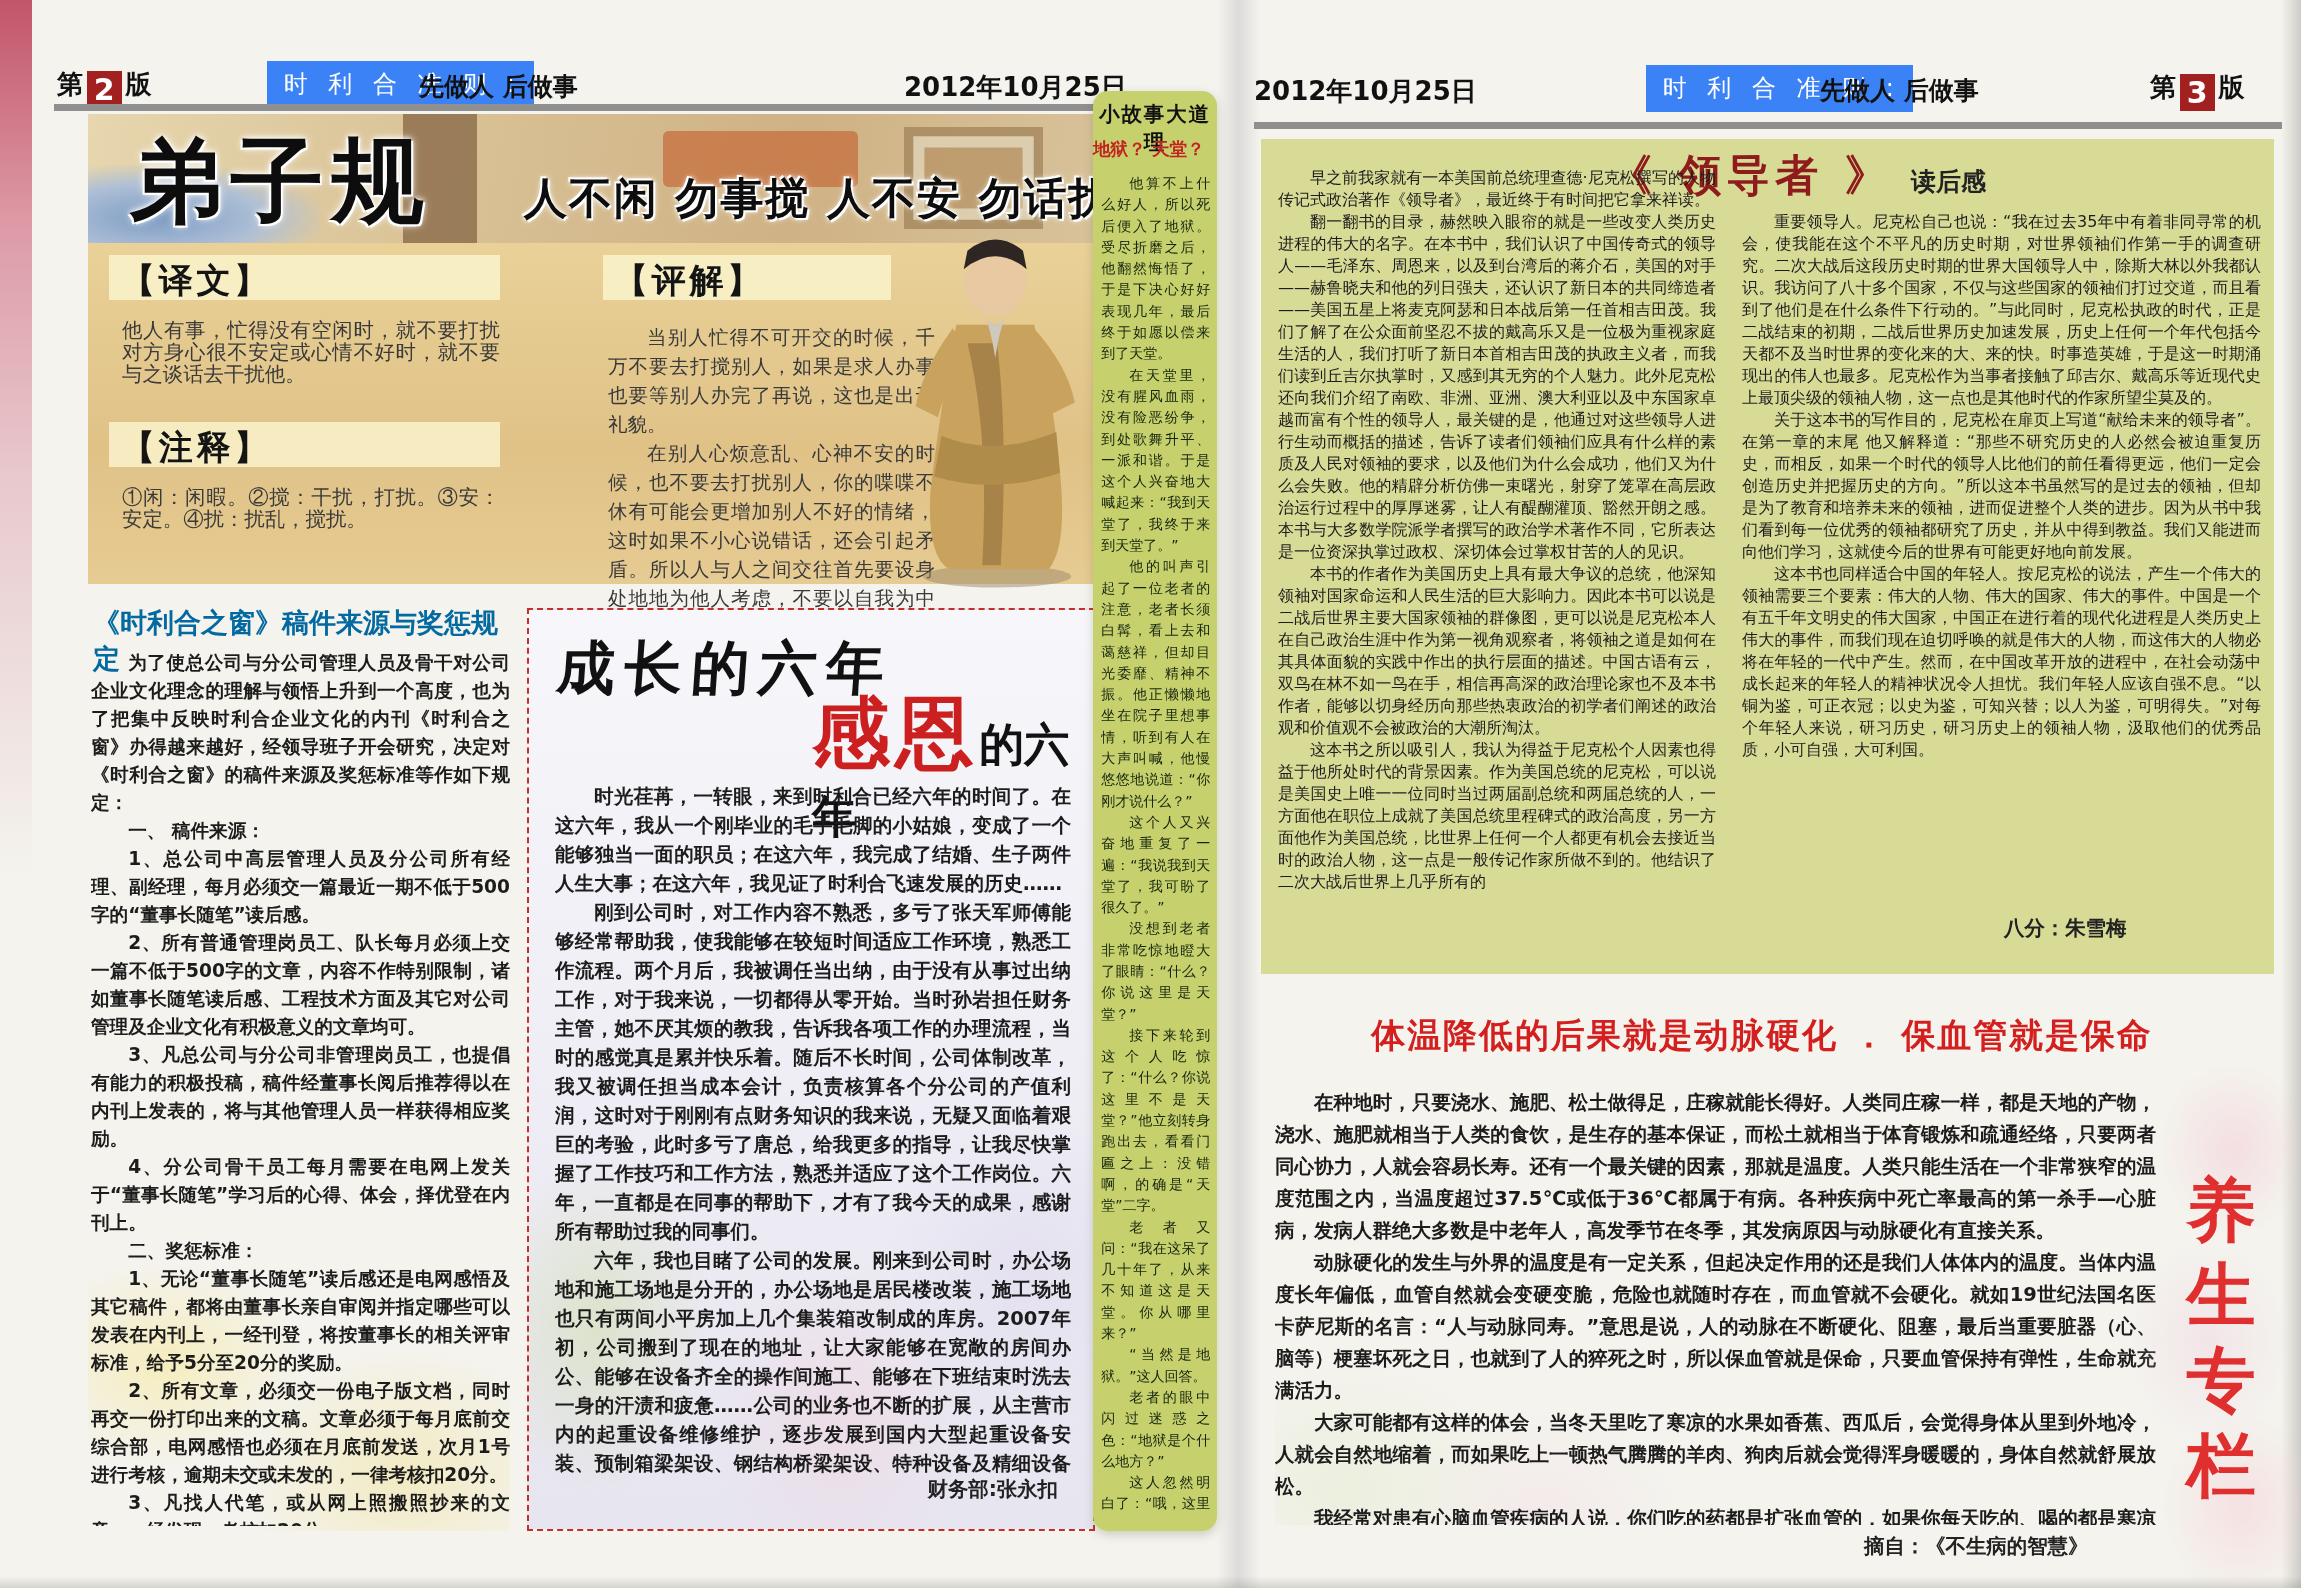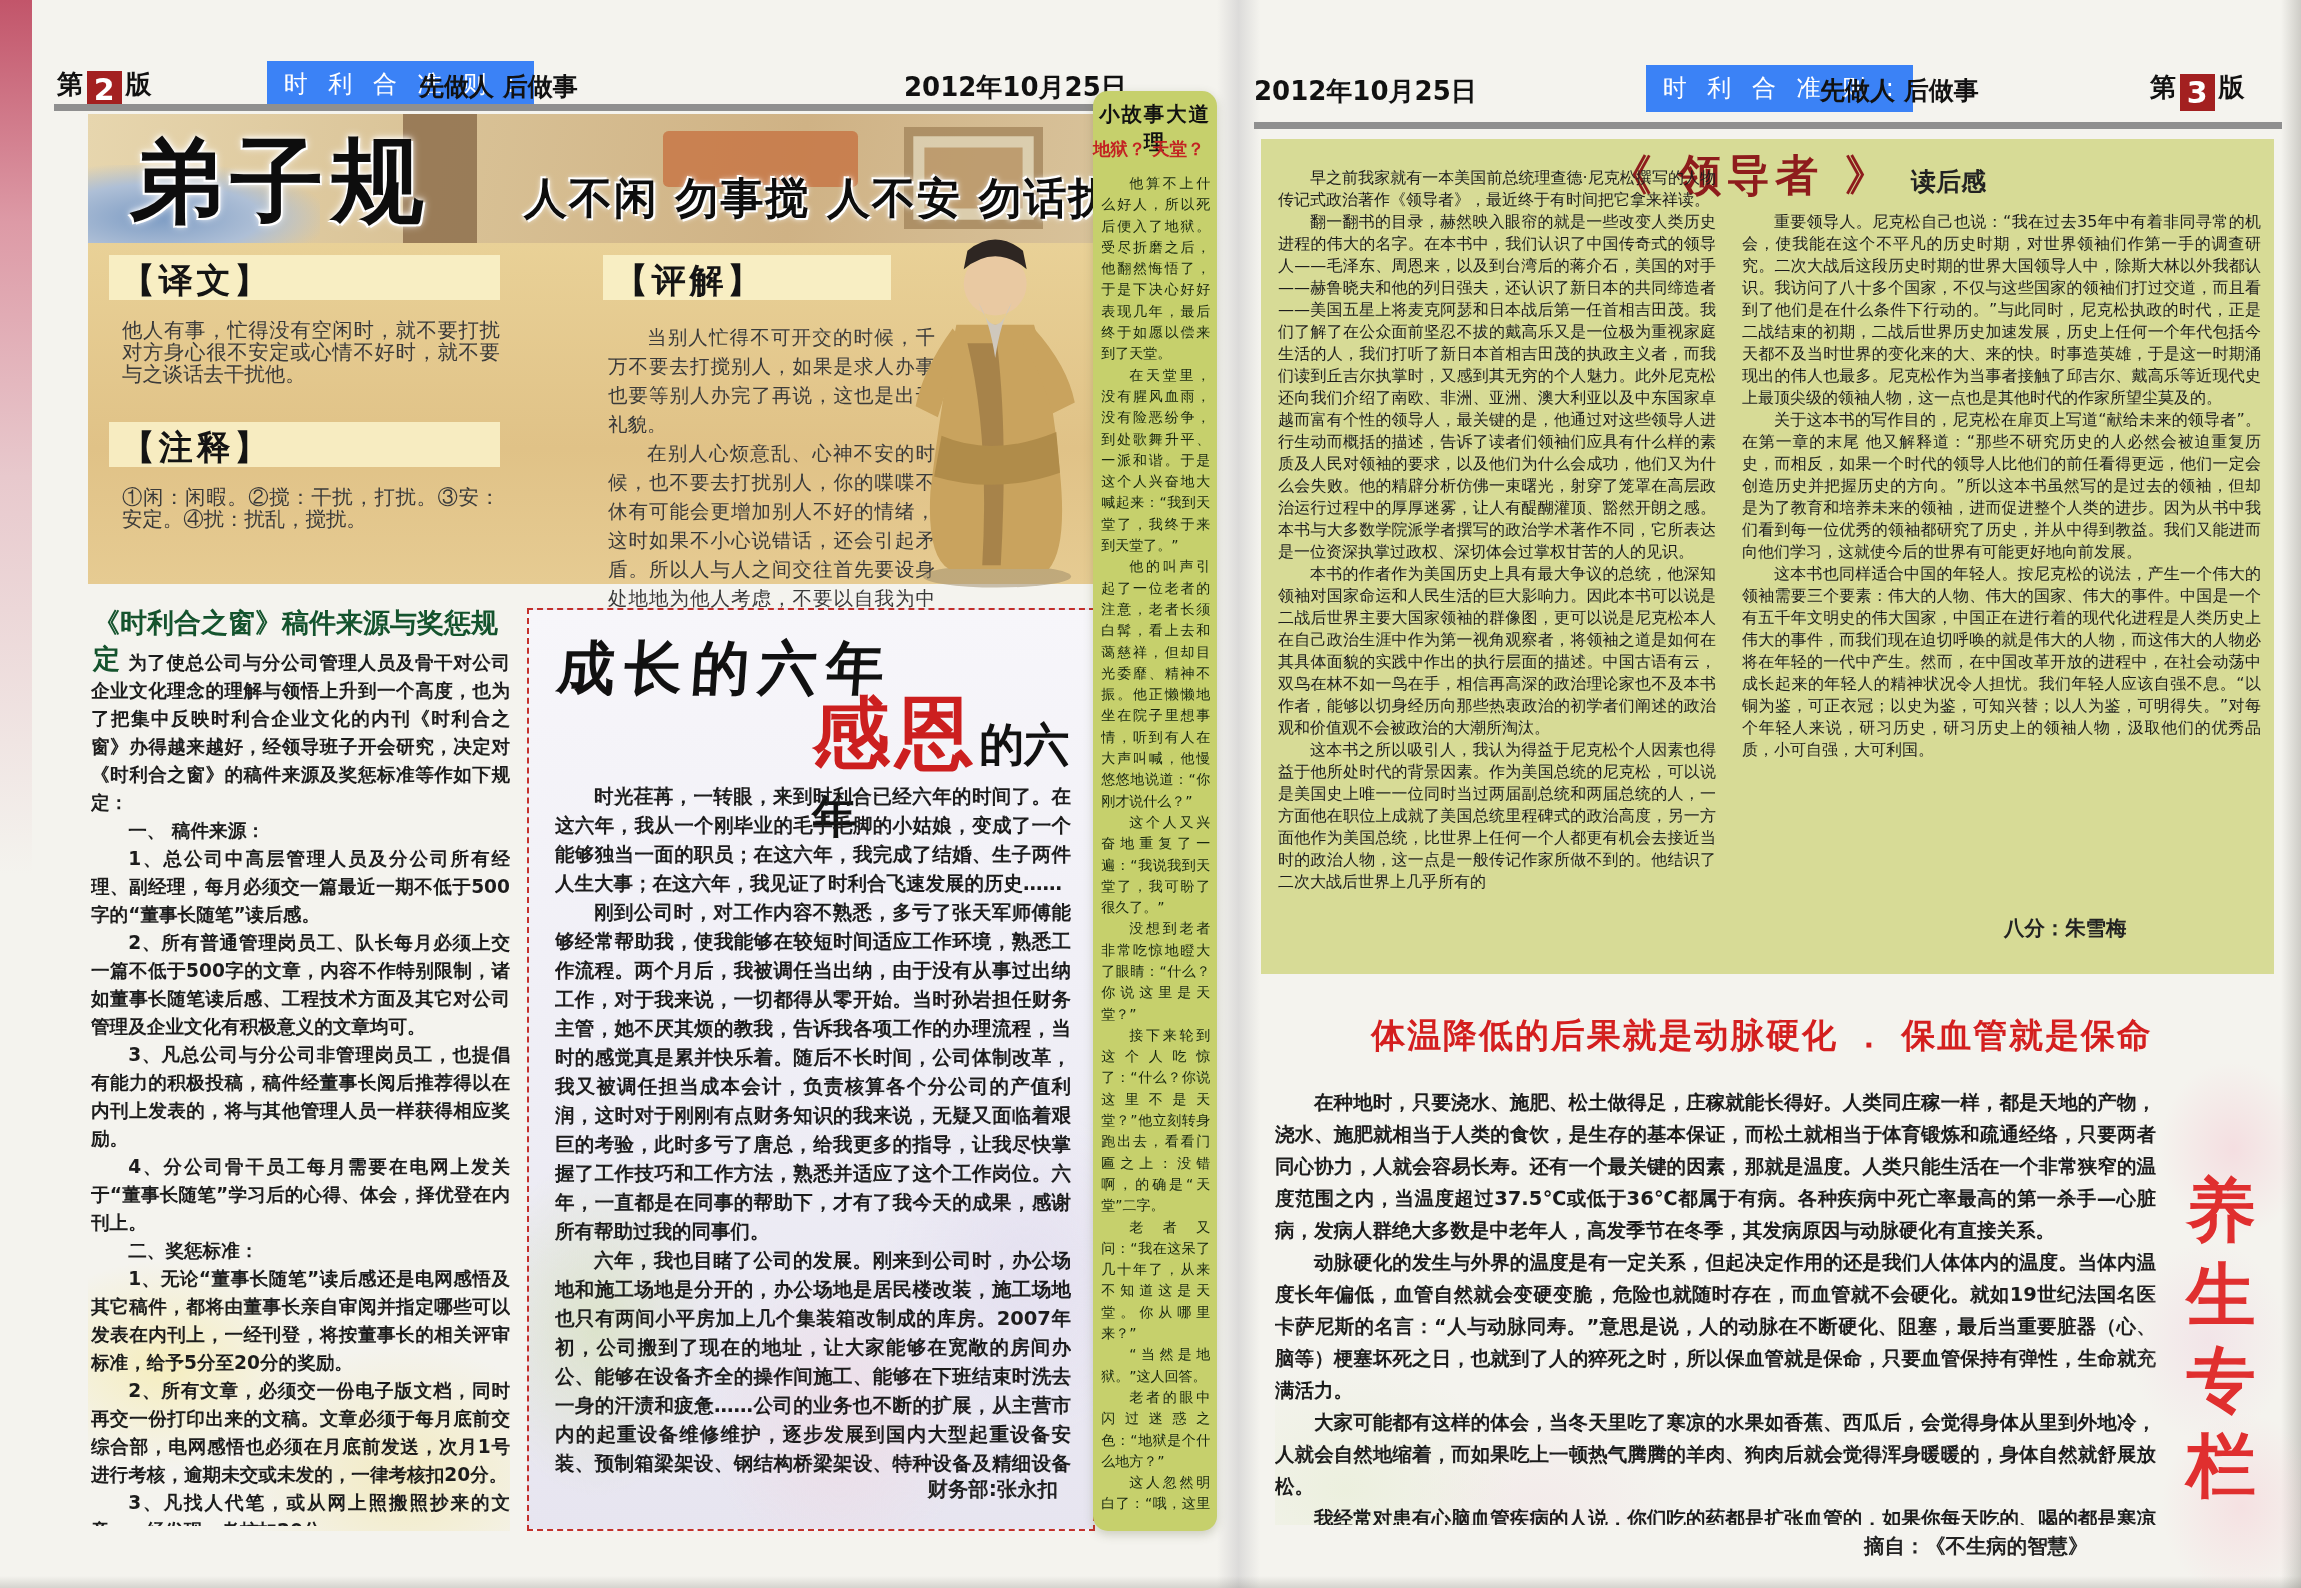--- a/index.html
+++ b/index.html
@@ -50,21 +50,21 @@
   .tan-body2 p{margin:0;text-indent:2em;}
 
   
   .sage{position:absolute;left:886px;top:213px;width:211px;height:377px;}
 
   
   .rules-col{position:absolute;left:88px;top:603px;width:422px;height:928px;overflow:hidden;
     background:
       radial-gradient(ellipse 204px 148px at 18% 82%,rgba(246,232,150,.55),rgba(246,232,150,0) 70%),
       radial-gradient(ellipse 241px 186px at 75% 94%,rgba(240,224,140,.45),rgba(240,224,140,0) 70%);}
-  .rules-title{position:absolute;left:93px;top:605px;width:417px;font-size:27px;font-weight:bold;color:#14532d;}
+  .rules-title{position:absolute;left:93px;top:605px;width:417px;font-size:27px;font-weight:bold;color:#0369a1;}
   .rules-body{position:absolute;left:91px;top:649px;width:419px;height:877px;overflow:hidden;
     font-size:18.6px;line-height:28px;font-weight:600;color:#1c1c1c;text-align:justify;}
   .rules-body p{margin:0;text-indent:2em;}
 
   
   .growth-box{position:absolute;left:527px;top:608px;width:568px;height:923px;
     border:2.8px dashed #c3302a;box-sizing:border-box;
     background:
       radial-gradient(ellipse 167px 241px at 12% 78%,rgba(214,224,186,.7),rgba(214,224,186,0) 70%),
       radial-gradient(ellipse 186px 223px at 55% 88%,rgba(238,216,226,.7),rgba(238,216,226,0) 70%),

